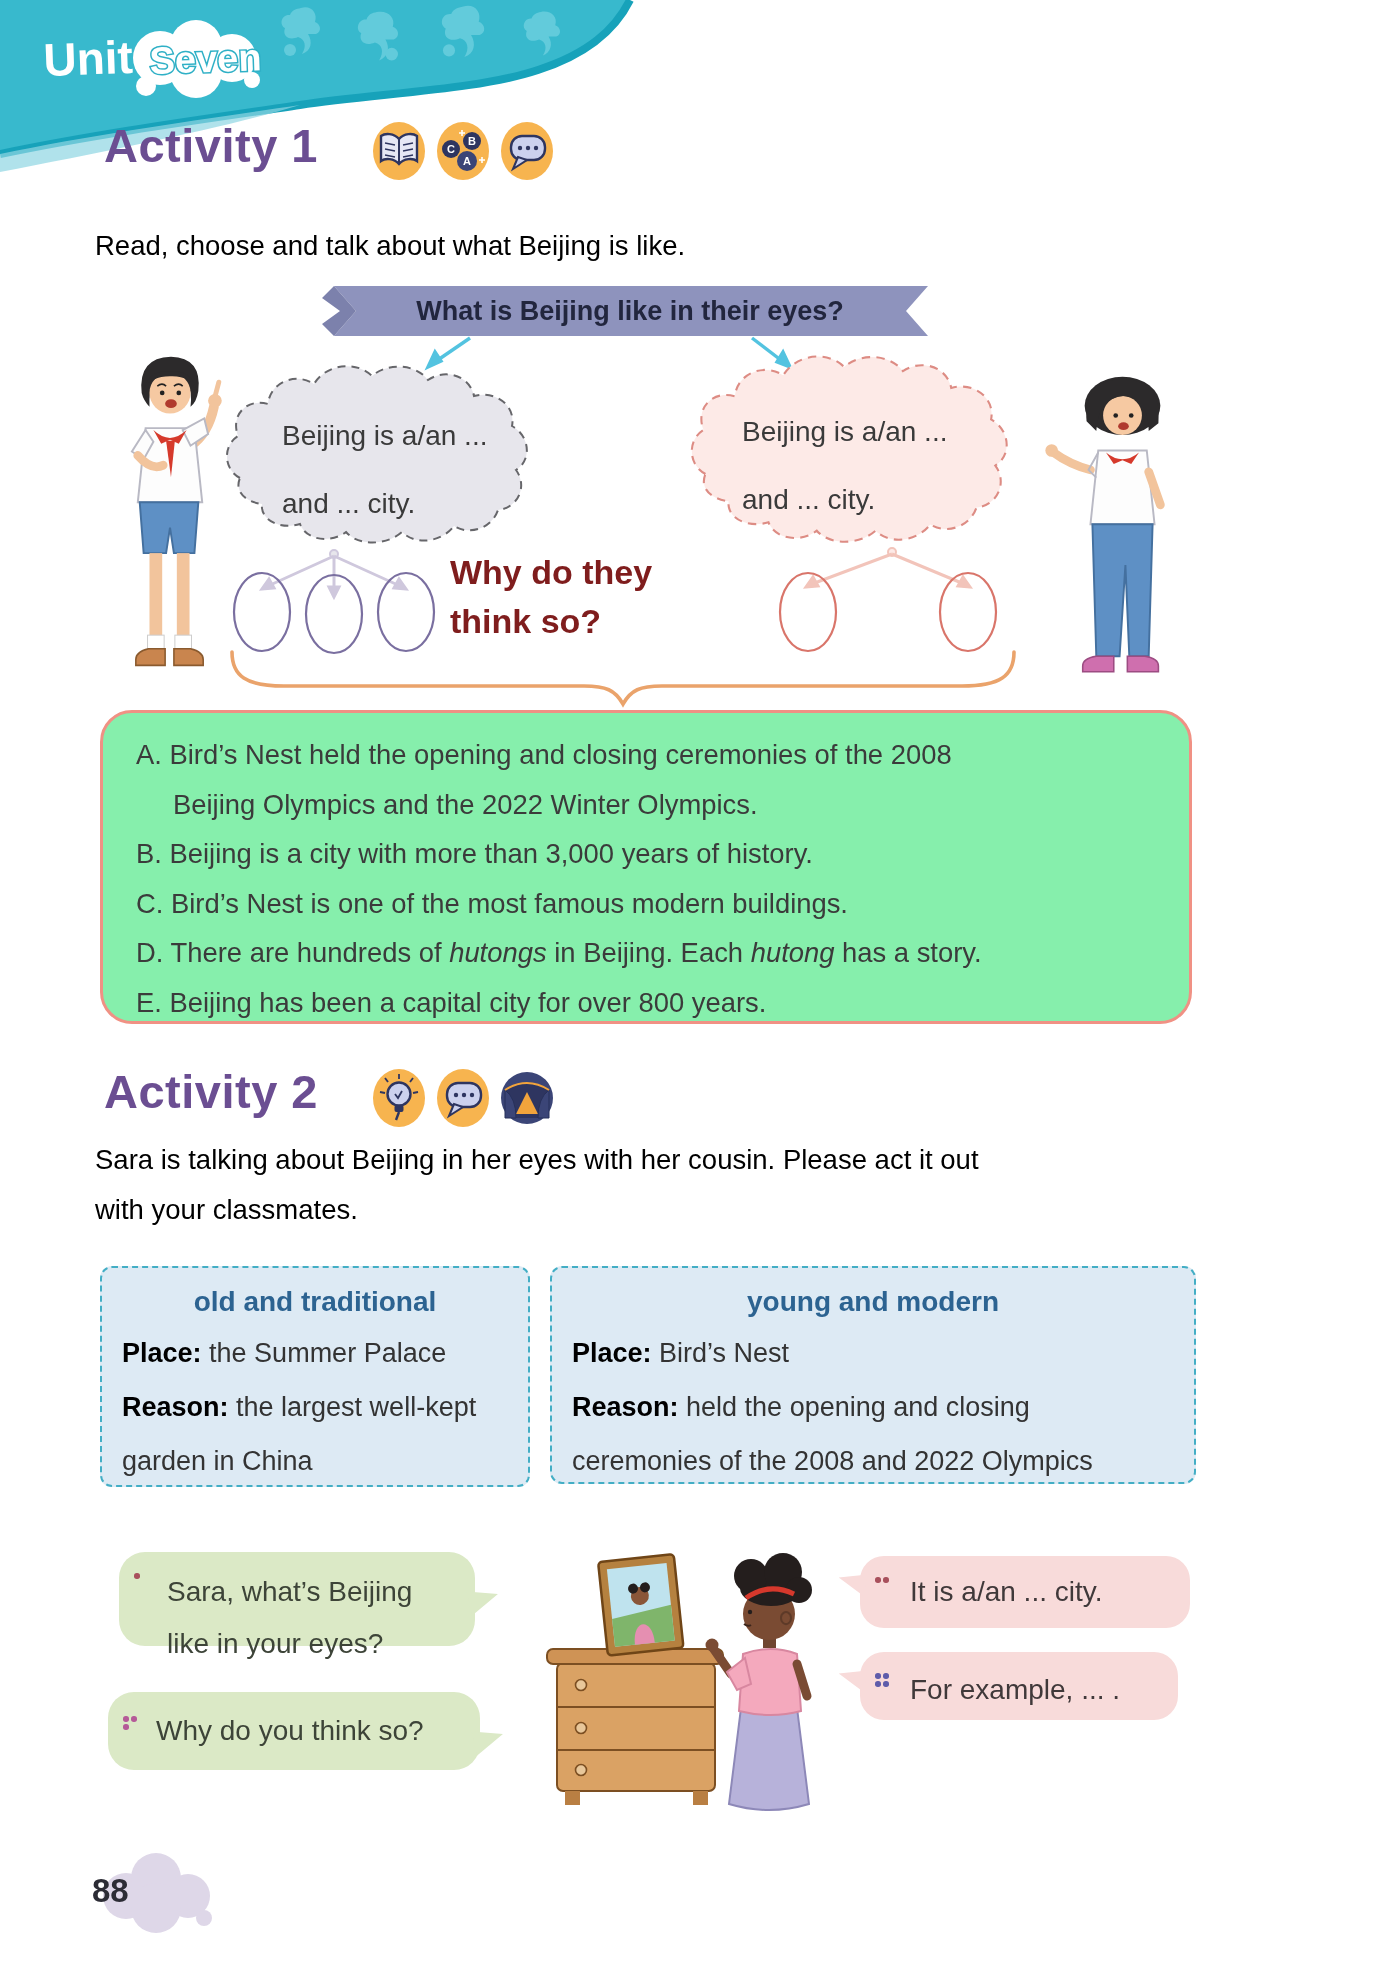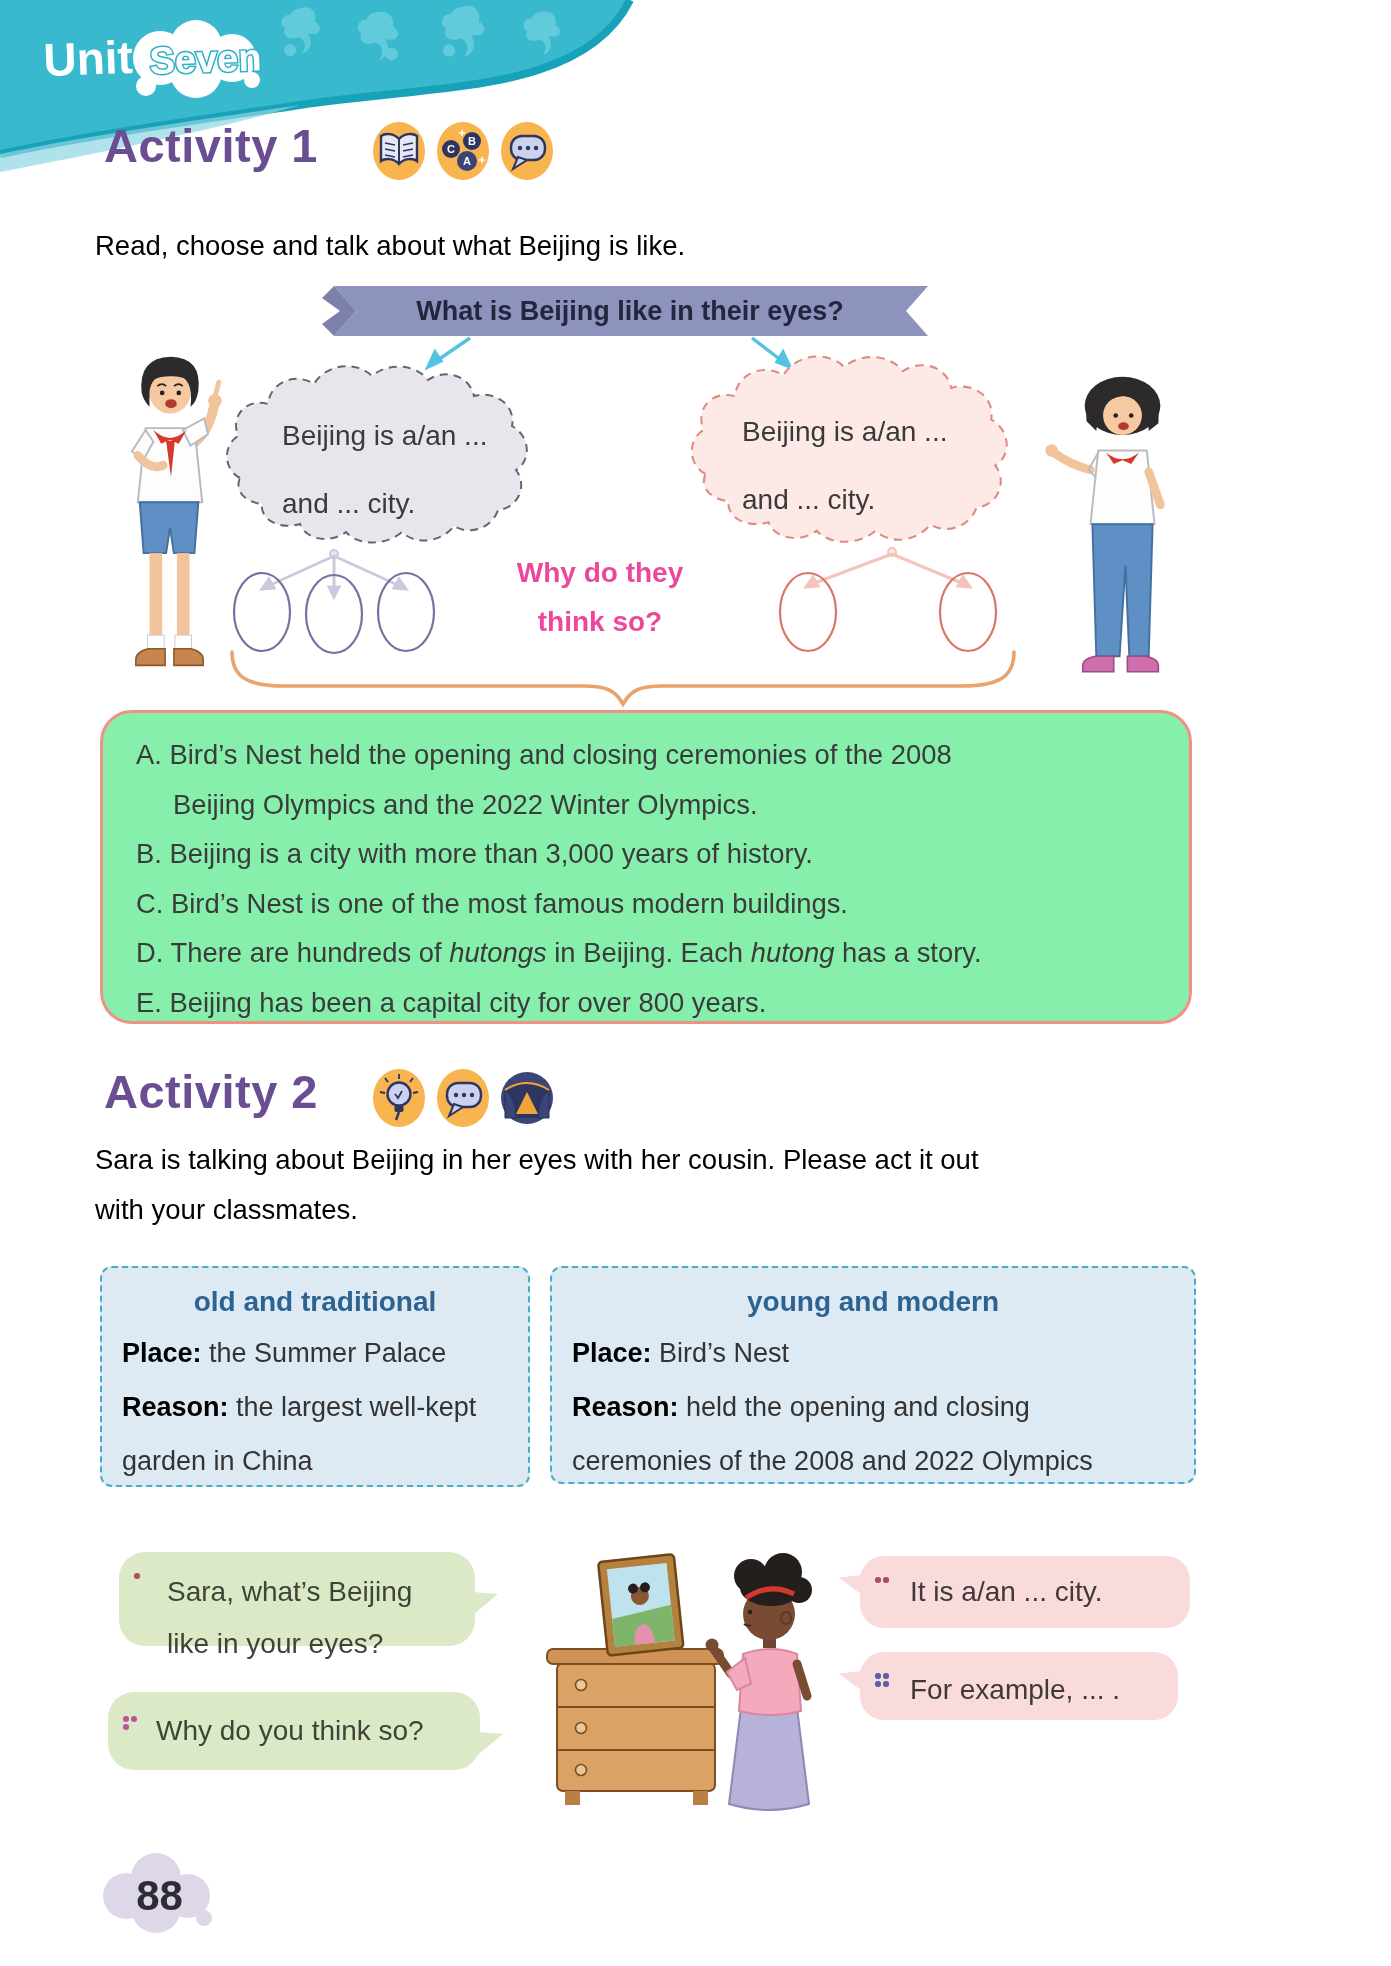--- a/index.html
+++ b/index.html
@@ -12,22 +12,22 @@
   .icon-row{display:flex;gap:10px;}
   .body-text{font-size:27.5px;color:#000000;}
 
   
   .ribbon-text{width:660px;text-align:center;font-size:27px;font-weight:bold;
                color:#22263e;line-height:50px;}
 
   
   .cloud-text{font-size:28px;color:#3a3a3a;line-height:68px;}
 
-  .why-q{width:300px;text-align:center;font-size:28px;font-weight:bold;
-         color:#ec4899;line-height:49px;}
+  .why-q{width:300px;font-size:34px;font-weight:bold;
+         color:#7f1d1d;line-height:49px;}
 
   
   .options-box{left:100px;top:710px;width:1092px;height:314px;
                border:3px solid #f09184;border-radius:32px;background:#86efac;
                padding:17px 26px 0 33px;box-sizing:border-box;}
   .opt-line{font-size:27.4px;color:#3b3b3b;line-height:49.5px;white-space:nowrap;}
   .opt-indent{margin-left:37px;}
 
   
   .card{border:2.5px dashed #43aec5;border-radius:12px;background:#ddeaf4;
@@ -46,21 +46,21 @@
       border-left:30px solid #dbe9c6;transform:rotate(-12deg);}
   .bubble-pink::before{content:"";position:absolute;left:-22px;top:16px;width:0;height:0;
       border-top:8px solid transparent;border-bottom:14px solid transparent;
       border-right:28px solid #f8dbda;transform:rotate(10deg);}
   .bubble .txt{display:block;}
   .dots{position:absolute;left:15px;top:21px;width:15px;display:flex;flex-wrap:wrap;gap:2.5px;}
   .dot{width:5.5px;height:5.5px;border-radius:50%;background:currentColor;}
   .dots-c1{color:#a8505c;} .dots-c2{color:#a8505c;}
   .dots-c3{color:#b55a98;} .dots-c4{color:#5f5caa;}
 
-  .pagenum{width:135px;text-align:center;font-size:42px;font-weight:bold;color:#2c2c35;}
+  .pagenum{width:135px;font-size:33px;font-weight:bold;color:#2c2c35;}
 </style>
 </head>
 <body>
 
 <div class="page">
 
   <svg class="abs" style="left:0;top:0" width="1391" height="210" viewBox="0 0 1391 210">
     <path d="M0,0 L630,0 C615,30 588,54 538,70 C478,90 380,93 300,105 C212,118 100,133 0,154 Z" fill="#38b9cd"></path>
     <path d="M630,0 C615,30 588,54 538,70 C478,90 380,93 300,105 C212,118 100,133 0,154" fill="none" stroke="#17a2ba" stroke-width="8"></path>
     <path d="M0,154 C100,133 212,118 300,105 C235,125 115,150 0,172 Z" fill="#8ed5e2" opacity="0.7"></path>

